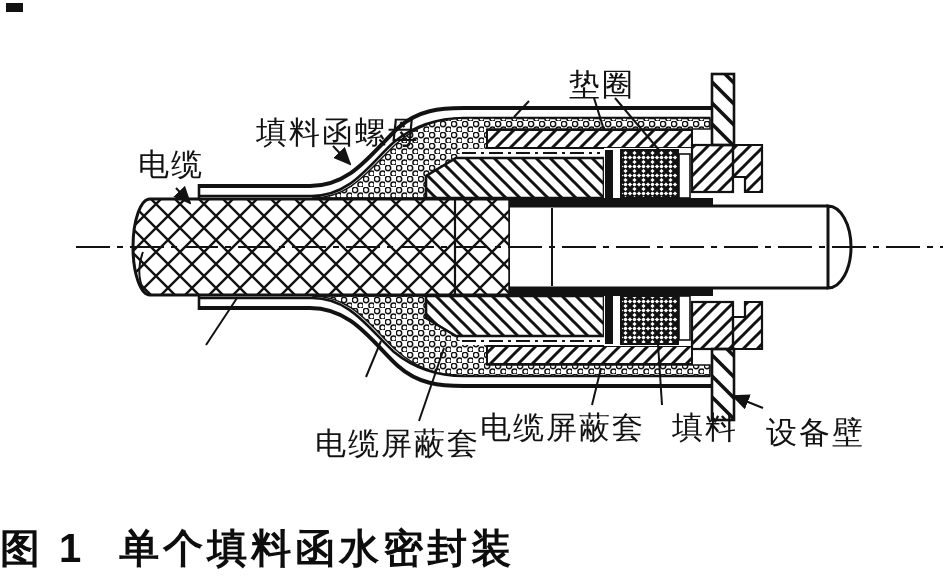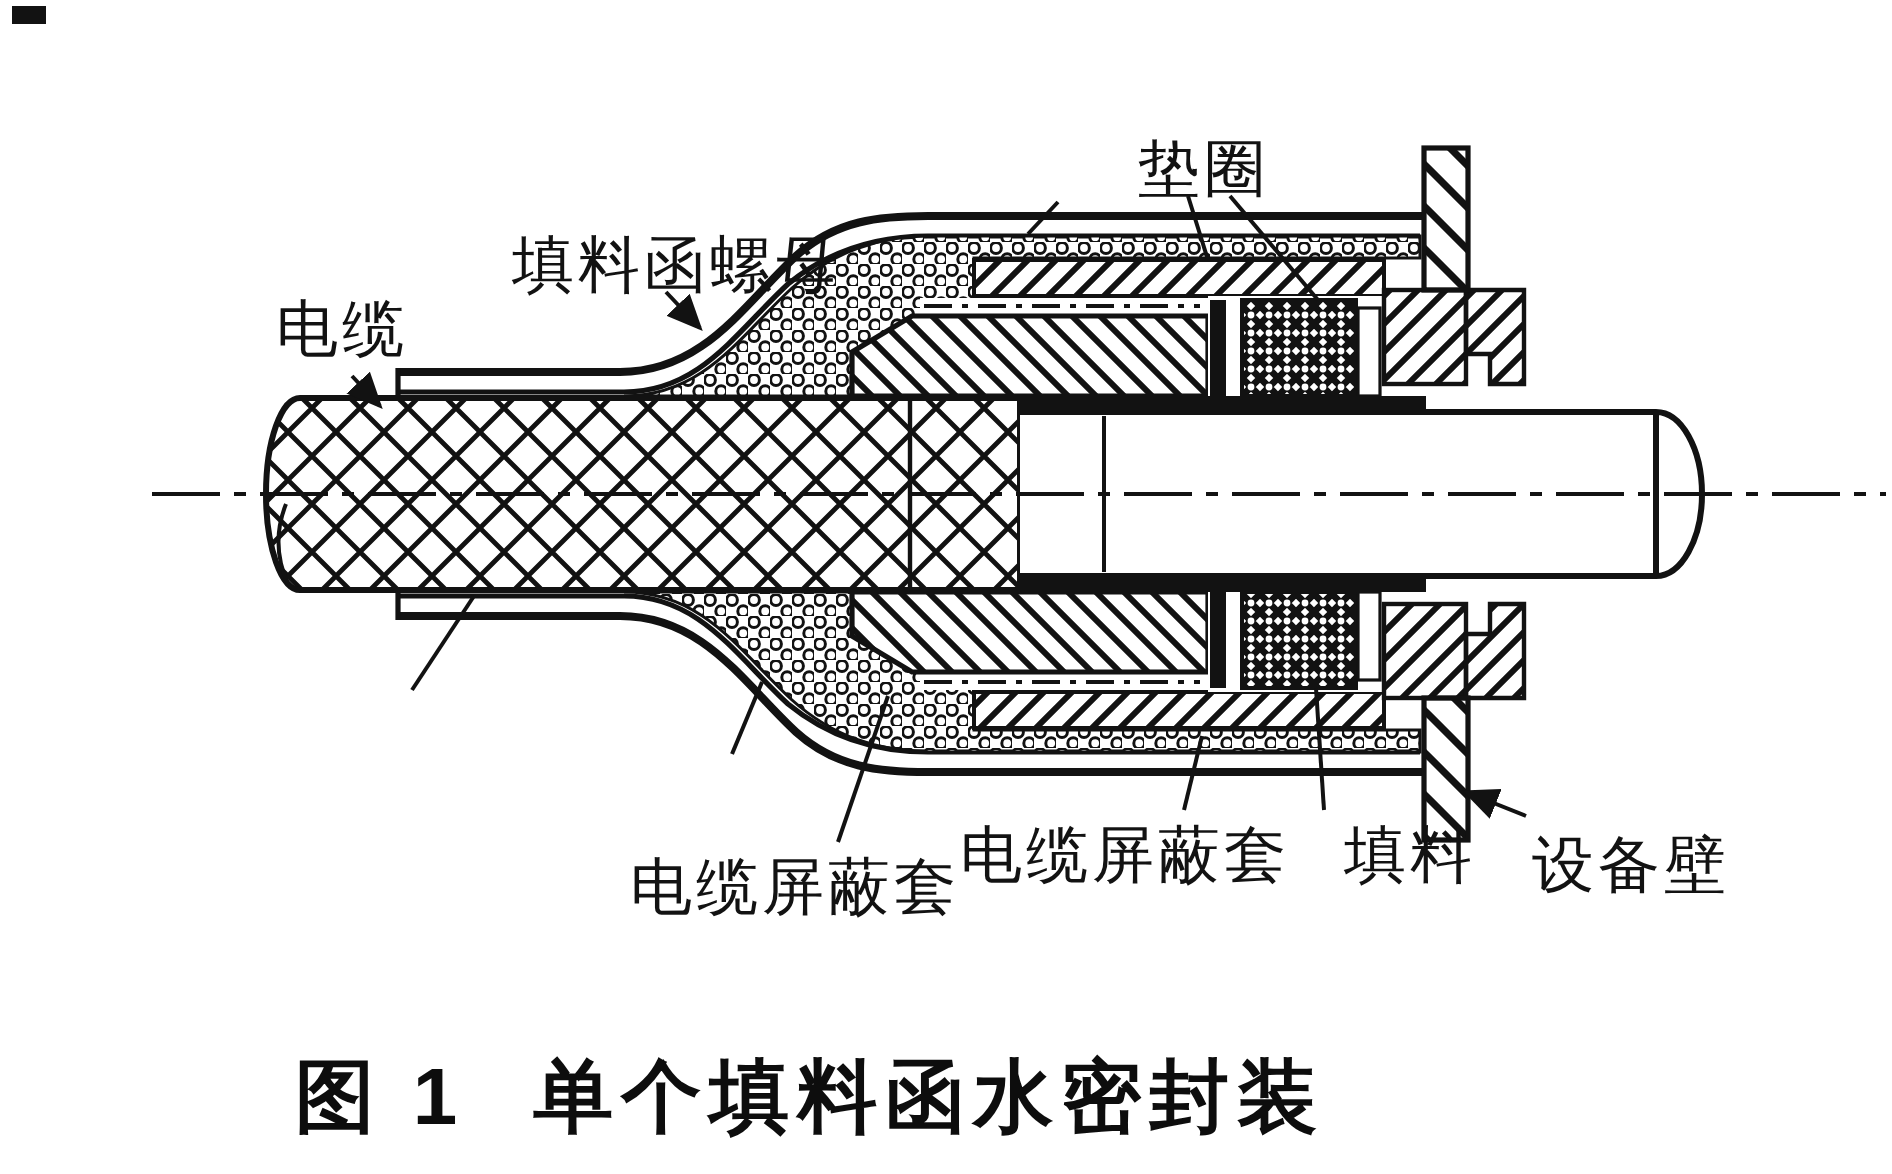--- a/index.html
+++ b/index.html
@@ -1,20 +1,20 @@
 <!DOCTYPE html>
 <html><head>
 <meta charset="utf-8">
 <style>
   html,body{margin:0;padding:0;background:#e8e8e8;}
   .page{position:relative;width:946px;height:587px;background:#ffffff;overflow:hidden;
         font-family:"Liberation Sans","DejaVu Sans",sans-serif;color:#121212;}
   svg{position:absolute;left:0;top:0;}
   .lbl{position:absolute;font-size:31px;font-weight:400;letter-spacing:2px;color:#121212;white-space:nowrap;}
-  .caption{position:absolute;left:0;top:521px;width:810px;text-align:center;
+  .caption{position:absolute;left:0;top:521px;width:810px;
            font-size:40px;font-weight:800;letter-spacing:4px;color:#0d0d0d;}
   .caption .num{margin-right:34px;}
 </style>
 </head>
 <body>
 
 <div class="page">
 
   <svg width="946" height="587" viewBox="0 0 946 587">
     <defs>

